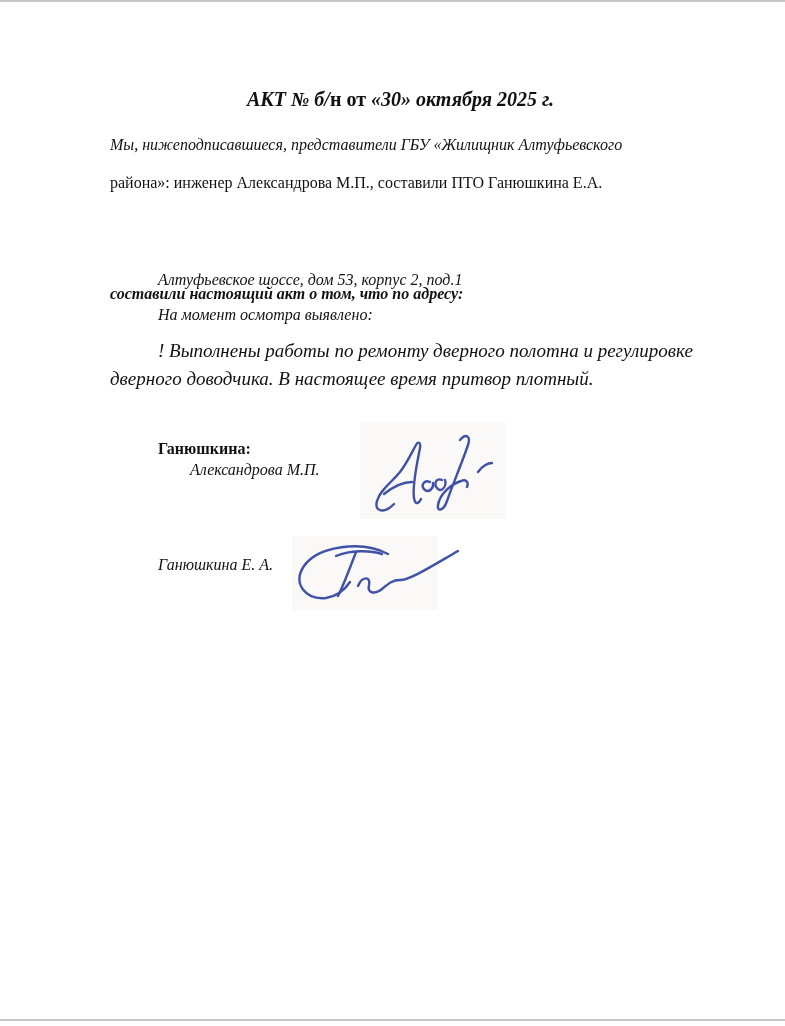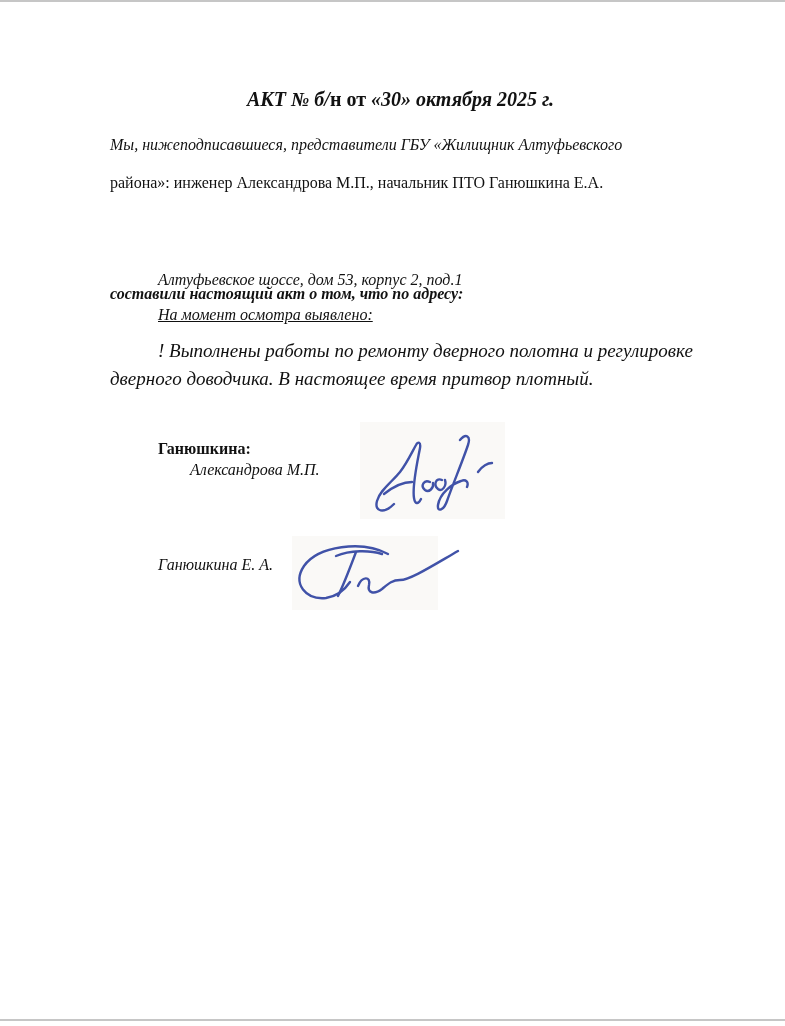--- a/index.html
+++ b/index.html
@@ -46,21 +46,21 @@
     line-height: 23px;
     white-space: nowrap;
   }
   .italic { font-style: italic; }
   .bold { font-weight: bold; margin-top: 44px; }
 
   .intro-line-1 { top: 133px; left: 110px; }
   .intro-line-2 { top: 171px; left: 110px; }
   .statement    { top: 238px; left: 110px; }
   .address      { top: 268px; left: 158px; }
-  .inspection   { top: 303px; left: 158px; text-decoration: underline; }
+  .inspection   { top: 303px; left: 158px; }
 
   .findings {
     position: absolute;
     top: 337px;
     left: 110px;
     width: 612px;
     font-size: 19px;
     font-style: italic;
     line-height: 28px;
     text-indent: 48px;
@@ -82,21 +82,21 @@
 <body>
 
 <div class="page" style="color: rgb(17, 17, 17);">
 
   <div class="page-edge edge-top" style="background: rgb(198, 198, 198);"></div>
   <div class="page-edge edge-bottom" style="background: rgb(198, 198, 198);"></div>
 
   <div class="doc-title"><span class="it">АКТ № б/</span><span class="up">н от</span> <span class="it">«30» октября 2025 г.</span></div>
 
   <div class="line italic intro-line-1">Мы, нижеподписавшиеся, представители ГБУ «Жилищник Алтуфьевского</div>
-  <div class="line intro-line-2">района»: инженер Александрова М.П., начальник ПТО Ганюшкина Е.А.</div>
+  <div class="line intro-line-2">района»: инженер Александрова М.П., составили ПТО Ганюшкина Е.А.</div>
 
   <div class="line italic bold statement">составили настоящий акт о том, что по адресу:</div>
   <div class="line italic address">Алтуфьевское шоссе, дом 53, корпус 2, под.1</div>
   <div class="line italic inspection">На момент осмотра выявлено:</div>
 
   <div class="findings">! Выполнены работы по ремонту дверного полотна и регулировке дверного доводчика. В настоящее время притвор плотный.</div>
 
   <div class="line bold signatories-label">Ганюшкина:</div>
 
   <svg class="sig-img sig-1" width="145" height="97" viewBox="0 0 145 97">

